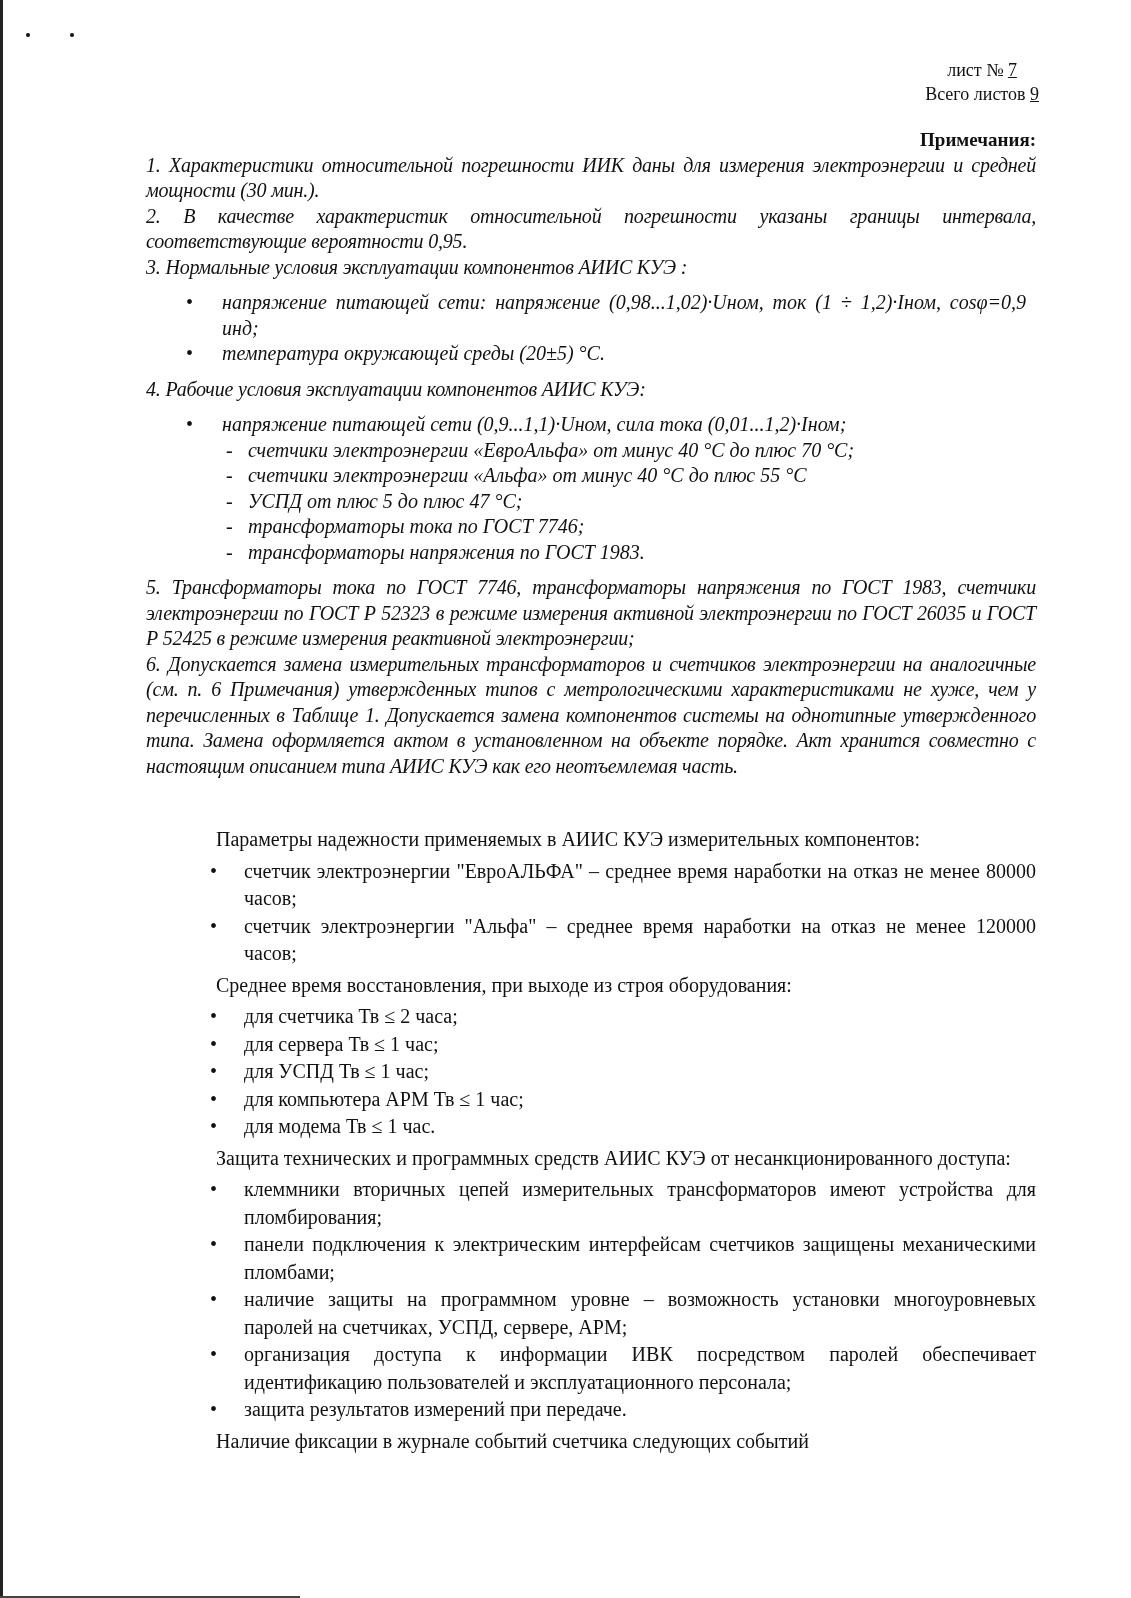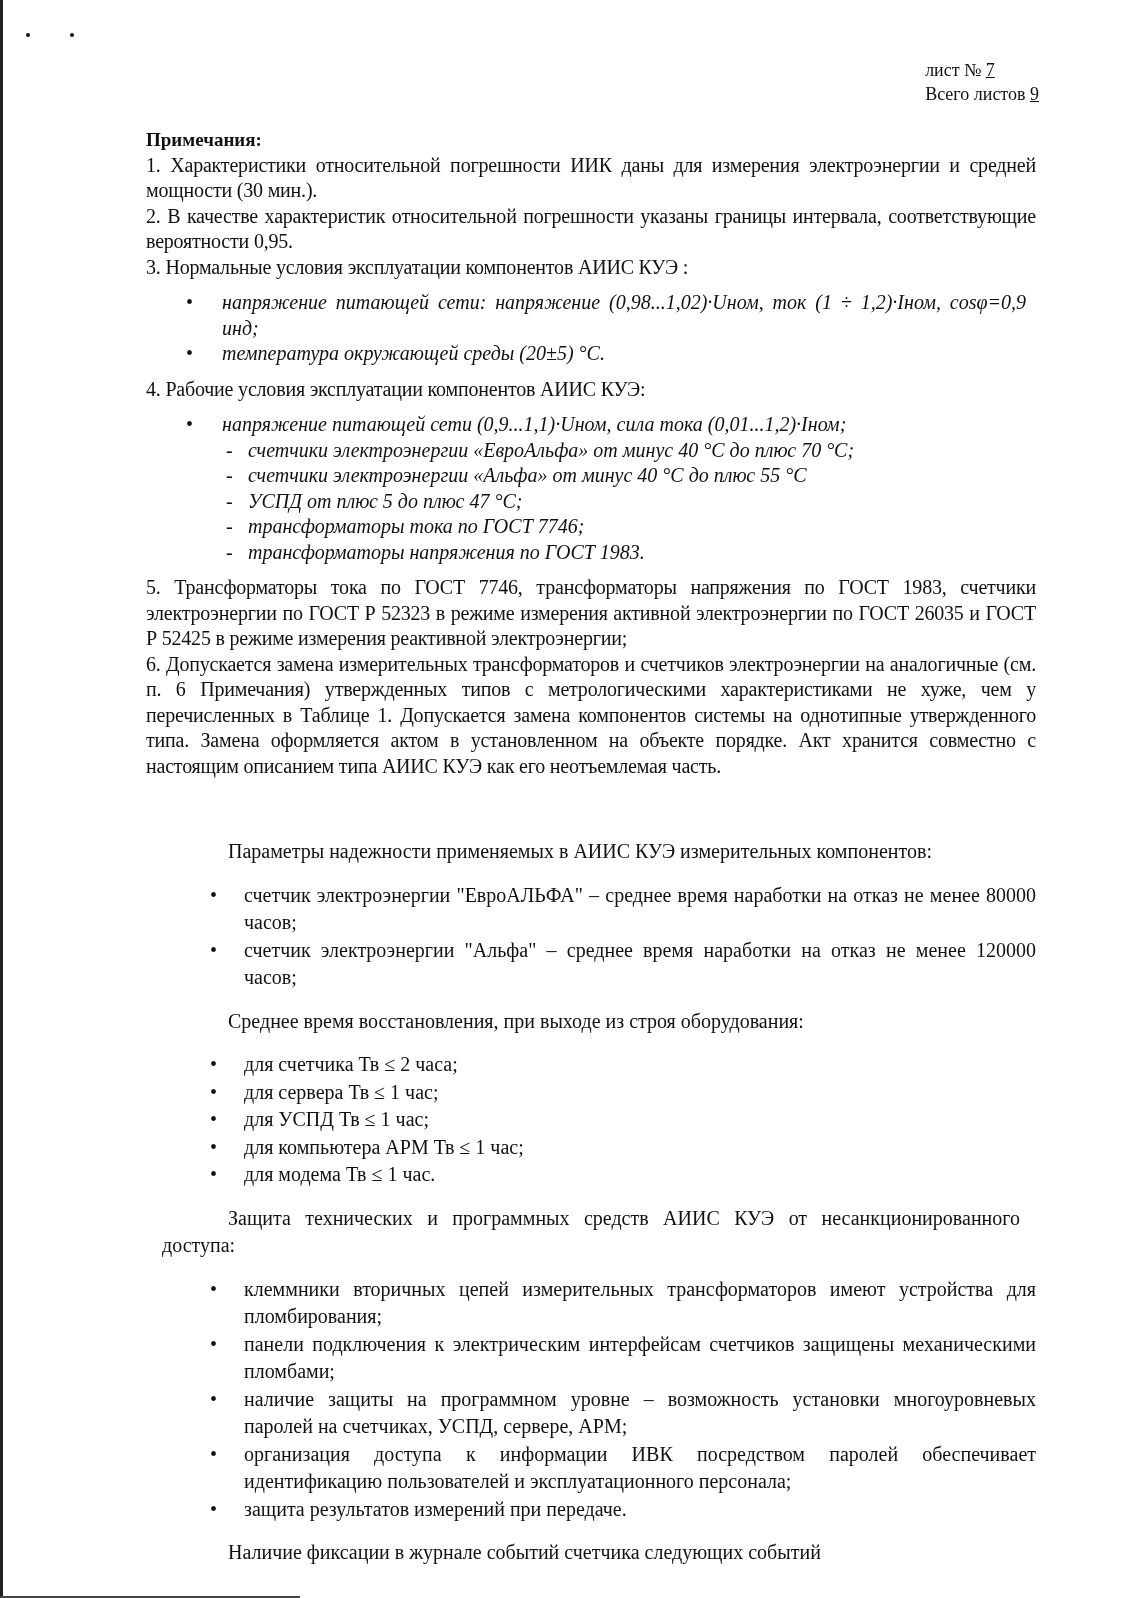--- a/index.html
+++ b/index.html
@@ -1,32 +1,32 @@
 <!DOCTYPE html>
 <html><head>
 <meta charset="utf-8">
 <style>
   html, body { margin: 0; padding: 0; background: #ffffff; }
   body { width: 1131px; height: 1598px; position: relative; overflow: hidden; color: #111; font-family: "Liberation Serif", serif; }
   .scan-edge-left { position: absolute; left: 0; top: 0; width: 3px; height: 1598px; background: #222; }
   .scan-edge-bottom { position: absolute; left: 0; bottom: 0; width: 300px; height: 2px; background: #444; }
   .scan-dot { position: absolute; width: 4px; height: 4px; border-radius: 50%; background: #111; }
-  .header { position: absolute; right: 92px; top: 58px; text-align: left; font-size: 18px; line-height: 24px; }
+  .header { position: absolute; right: 92px; top: 58px; text-align: center; font-size: 18px; line-height: 24px; }
   .header u { text-decoration: underline; }
   .notes { position: absolute; left: 146px; top: 127px; width: 890px; font-size: 20px; line-height: 25.5px; }
-  .notes .title { font-weight: bold; font-style: normal; font-size: 19px; }
-  .notes p { margin: 0; text-align: justify; letter-spacing: -0.2px; }
+  .notes .title { font-weight: bold; font-style: normal; font-size: 19px; text-align: right; }
+  .notes p { margin: 0; font-style: italic; text-align: justify; letter-spacing: -0.2px; }
   .notes ul { margin: 10px; padding: 0; list-style: none; }
   .notes li { position: relative; font-style: italic; text-align: justify; }
   .bul { padding-left: 66px; }
   .bul::before { content: "•"; position: absolute; left: 30px; font-style: normal; }
   .dash { padding-left: 92px; }
   .dash::before { content: "-"; position: absolute; left: 70px; font-style: normal; }
   .reliab { position: absolute; left: 146px; top: 822px; width: 890px; font-size: 20px; line-height: 27.5px; }
-  .reliab p { margin: 16px; text-align: justify; }
+  .reliab p { margin: 4px; text-align: justify; }
   .reliab .indent { text-indent: 66px; }
   .reliab ul { margin: 0; padding: 0; list-style: none; }
   .reliab li { position: relative; text-align: justify; }
   .r-bul { padding-left: 98px; }
   .r-bul::before { content: "•"; position: absolute; left: 64px; }
   .r-bul2 { padding-left: 98px; }
   .r-bul2::before { content: "•"; position: absolute; left: 64px; }
   .r-head { padding-left: 66px; }
 </style>
 </head>

